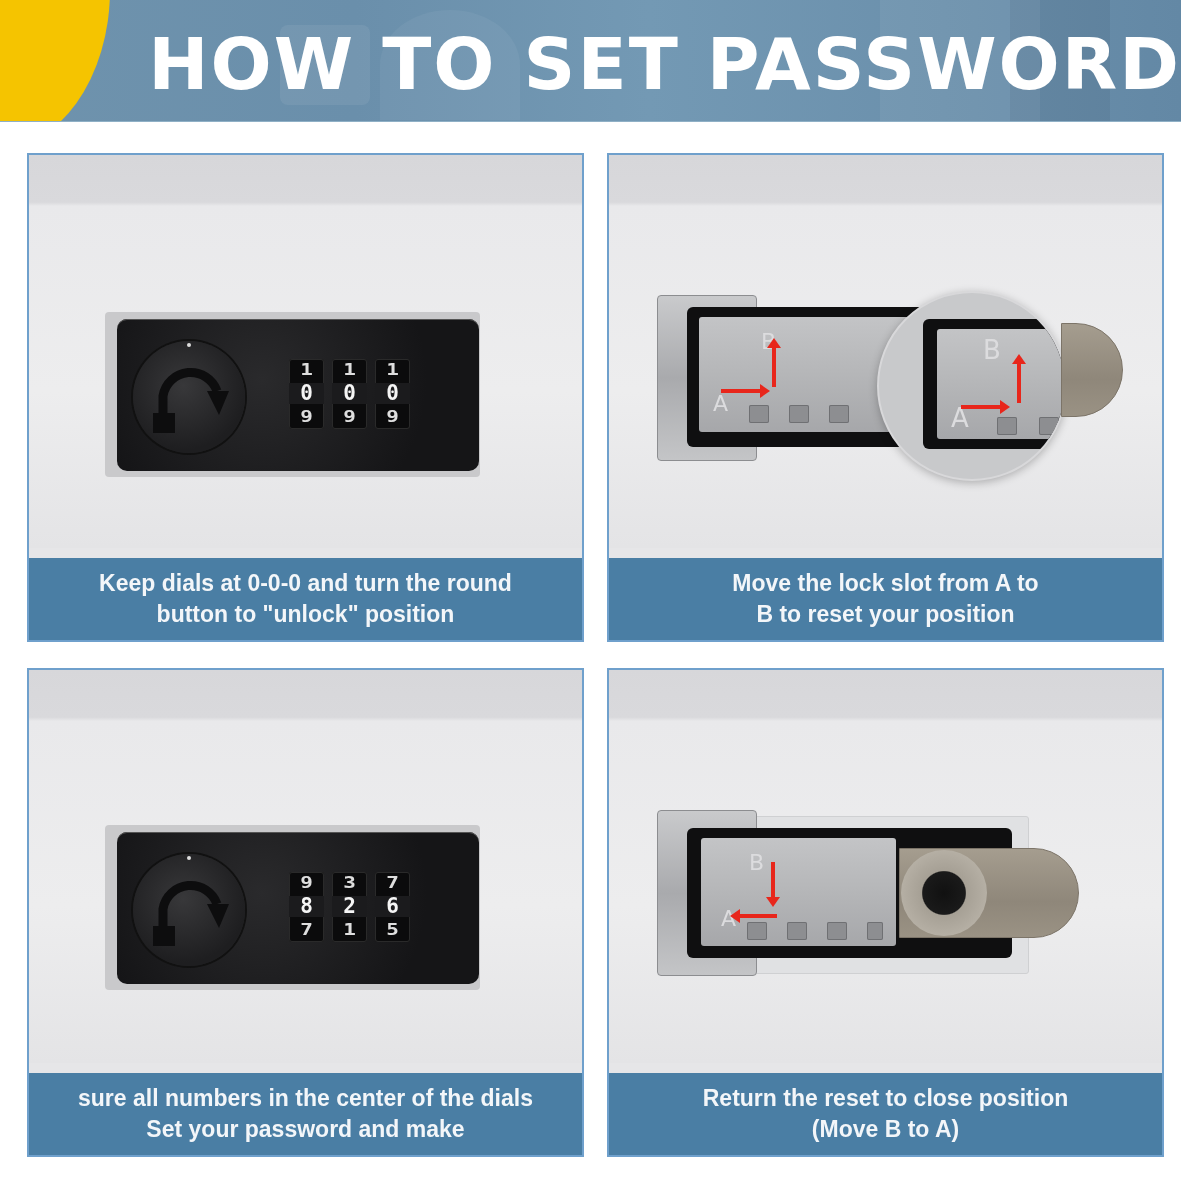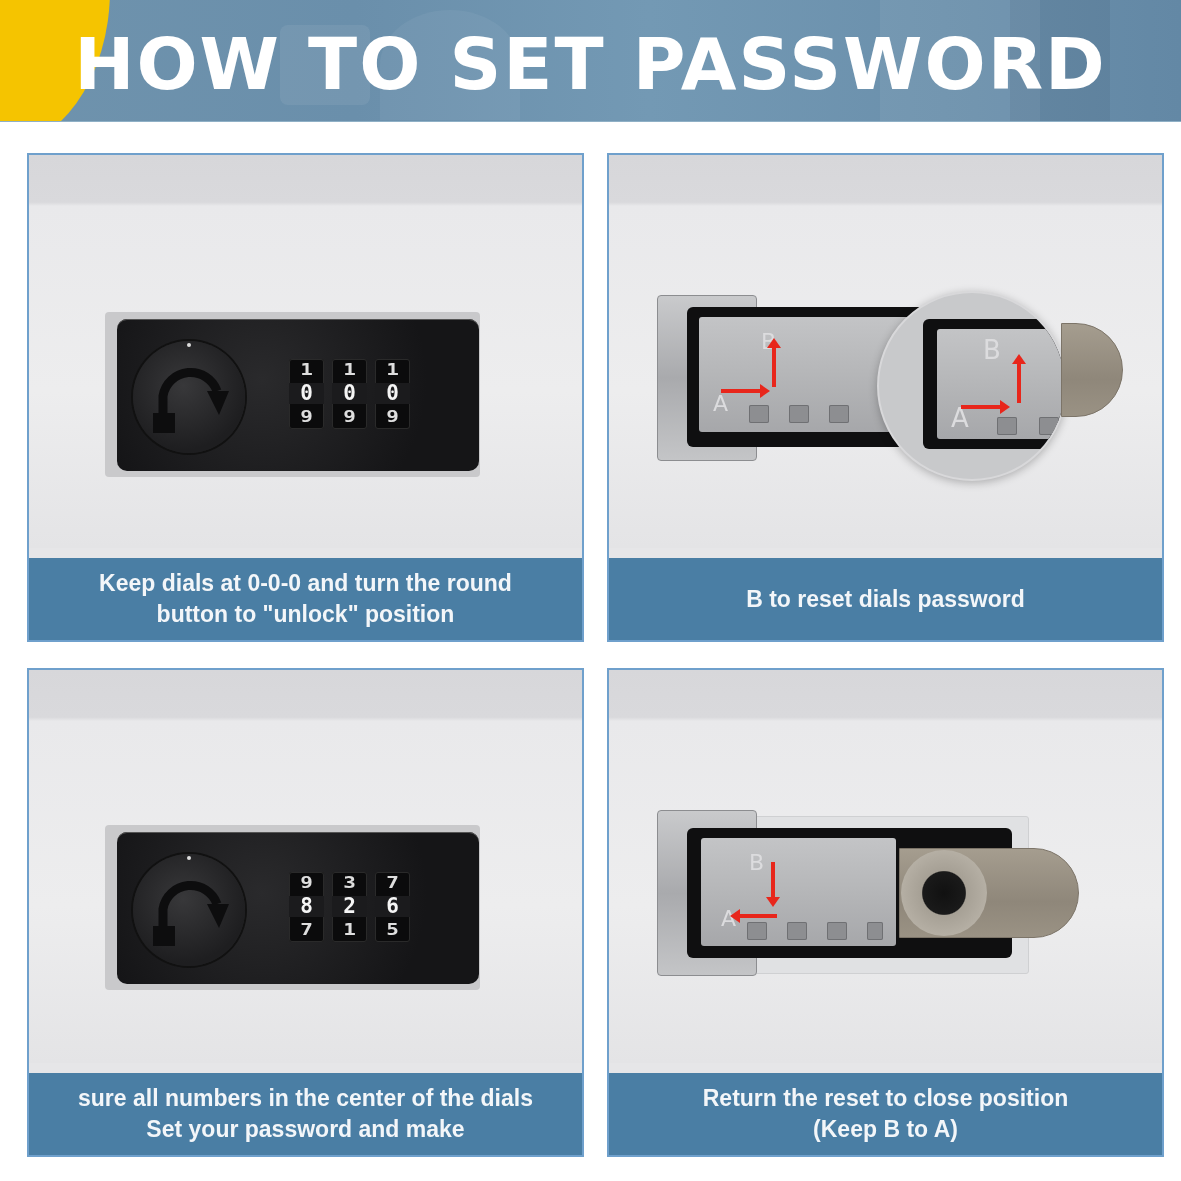--- a/index.html
+++ b/index.html
@@ -14,21 +14,21 @@
   }
   .header .bg-shape1 { position: absolute; left: 280px; top: 25px; width: 90px; height: 80px; background: rgba(255,255,255,0.07); border-radius: 8px; }
   .header .bg-shape2 { position: absolute; left: 380px; top: 10px; width: 140px; height: 110px; background: rgba(255,255,255,0.05); border-radius: 50% 50% 0 0; }
   .header .bg-shape3 { position: absolute; left: 880px; top: 0; width: 160px; height: 122px; background: rgba(255,255,255,0.06); }
   .header .bg-shape4 { position: absolute; left: 1010px; top: 0; width: 100px; height: 122px; background: rgba(0,0,0,0.05); }
   .header .accent {
     position: absolute; left: -120px; top: -170px; width: 230px; height: 320px;
     background: #f5c400; border-radius: 50%;
   }
   .header .title {
-    position: absolute; left: 0; top: 20px; width: 1181px; text-align: center;
+    position: absolute; left: 0; top: 20px; width: 1181px; text-align: right;
     color: #ffffff; font-weight: bold; font-size: 72px; letter-spacing: 2px;
     font-family: "DejaVu Sans", sans-serif; line-height: 88px;
   }
 
   .panel {
     position: absolute; width: 557px; height: 489px;
     border: 2px solid #6fa0cc;
     background: #e6e6e8;
     overflow: hidden;
   }
@@ -182,21 +182,22 @@
         <div class="sq" style="left:102px;top:88px;"></div>
       </div>
       <div class="letter" style="left:104px;top:42px;font-size:26px;">B</div>
       <div class="letter" style="left:72px;top:110px;font-size:26px;">A</div>
       <div class="arrow-h right" style="left:82px;top:112px;width:40px;"></div>
       <div class="arrow-v up" style="left:138px;top:70px;height:40px;"></div>
     </div>
     <div class="cam" style="left:452px;top:168px;width:62px;height:94px;border-radius:0 47px 47px 0;"></div>
   </div>
   <div class="caption">
-    <div>B to reset dials password</div>
+    <div>Move the lock slot from A to</div>
+    <div>B to reset your position</div>
   </div>
 </div>
 
 <div class="panel p3">
   <div class="photo">
     <div class="lock-recess" style="top:155px;"></div>
     <div class="lock-body" style="top:162px;">
       <div class="knob">
         <div class="knob-dot"></div>
         <svg width="112" height="112" viewBox="0 0 112 112">
@@ -245,15 +246,15 @@
       <div class="letter" style="left:100px;top:40px;">B</div>
       <div class="letter" style="left:72px;top:96px;">A</div>
       <div class="arrow-v down" style="left:122px;top:52px;height:36px;"></div>
       <div class="arrow-h left" style="left:90px;top:104px;width:38px;"></div>
       <div class="cam" style="left:250px;top:38px;width:180px;height:90px;border-radius:0 45px 45px 0;"></div>
       <div class="cam-round" style="left:252px;top:40px;width:86px;height:86px;"></div>
     </div>
   </div>
   <div class="caption">
     <div>Return the reset to close position</div>
-    <div>(Keep B to A)</div>
+    <div>(Move B to A)</div>
   </div>
 </div>
 
 </body></html>

